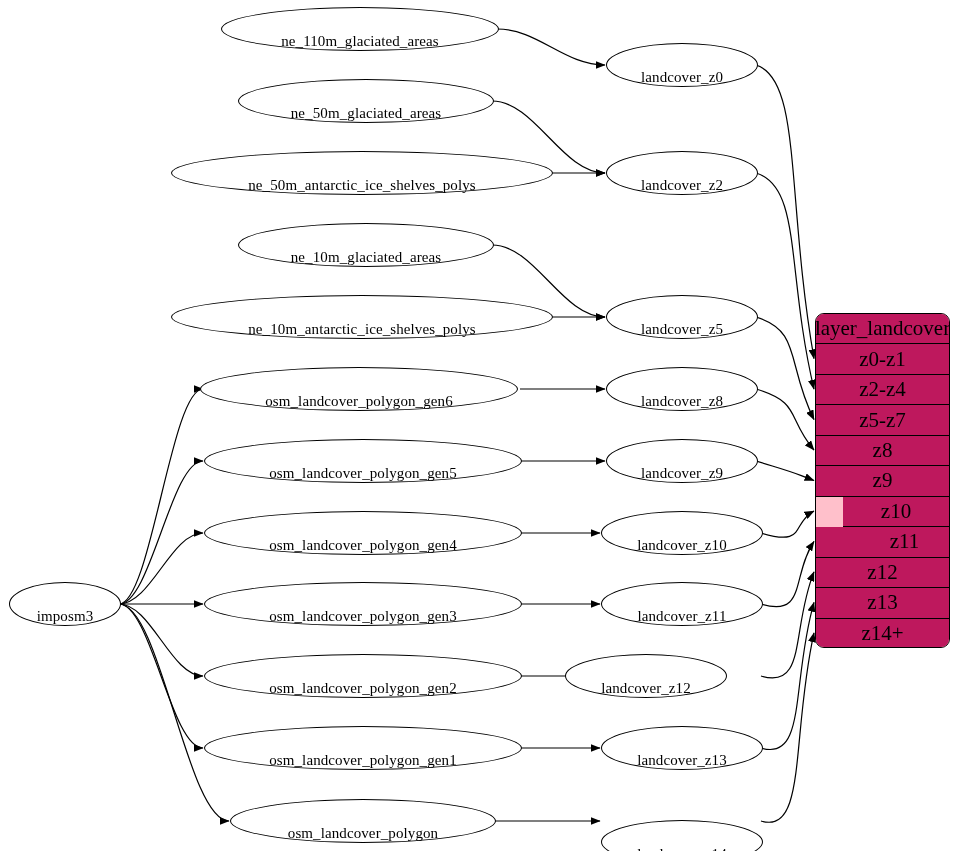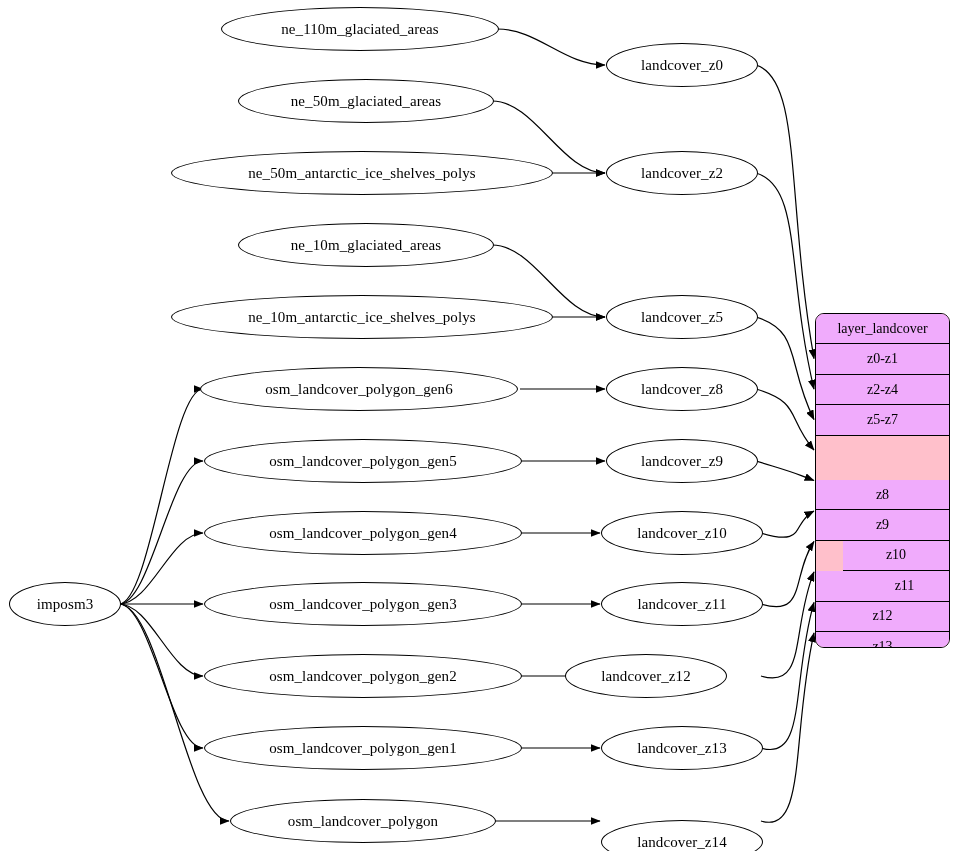--- a/index.html
+++ b/index.html
@@ -10,39 +10,39 @@
     font-family:"Liberation Serif","DejaVu Serif",serif;
     overflow:hidden;
   }
   #edges{position:absolute;left:0;top:0;width:957px;height:851px;}
   .node{
     position:absolute;
     box-sizing:border-box;
     border:1.1px solid #000000;
     border-radius:50%;
     background:#ffffff;
-    display:flex;align-items:center;justify-content:center;
+    display:flex;align-items:flex-end;justify-content:center;
     font-size:15px;color:#000000;
     white-space:nowrap;
     letter-spacing:0.1px;
   }
   .rec{
     position:absolute;
     box-sizing:border-box;
     background:#ffc0cb;
     border:1.2px solid #000000;
     border-radius:9px;
     overflow:hidden;
   }
   .rec-row{
     box-sizing:border-box;
     display:flex;align-items:center;justify-content:center;
-    font-size:14px;color:#000000;
+    font-size:21px;color:#000000;
     border-bottom:1.2px solid #000000;
-    background:#f0abfc;
+    background:#be185d;
     white-space:nowrap;
   }
   .rec-row:last-child{border-bottom:none;}
 </style>
 </head>
 <body>
 
 <div id="canvas">
 
   <svg id="edges" viewBox="0 0 957 851" xmlns="http://www.w3.org/2000/svg">
@@ -154,21 +154,21 @@
       <div class="node" style="left: 601px; top: 820px; width: 162px; height: 44px;">
         <span>landcover_z14</span>
       </div>
     </div>
 
   <div class="rec" id="layer-record" style="left: 815px; top: 313px; width: 135px; height: 335px;">
       <div class="rec-row" style="height: 30.4545px;">layer_landcover</div>
       <div class="rec-row" style="height: 30.4545px;">z0-z1</div>
       <div class="rec-row" style="height: 30.4545px;">z2-z4</div>
       <div class="rec-row" style="height: 30.4545px;">z5-z7</div>
-      <div class="rec-row" style="height: 30.4545px; margin-top: 44px;">z8</div>
+      <div class="rec-row" style="height: 30.4545px;">z8</div>
       <div class="rec-row" style="height: 30.4545px;">z9</div>
       <div class="rec-row" style="height: 30.4545px; margin-left: 27px;">z10</div>
       <div class="rec-row" style="height: 30.4545px; padding-left: 44px;">z11</div>
       <div class="rec-row" style="height: 30.4545px;">z12</div>
       <div class="rec-row" style="height: 30.4545px; text-align: center;">z13</div>
       <div class="rec-row" style="height: 30.4545px;">z14+</div>
     </div>
 
 </div>
 

